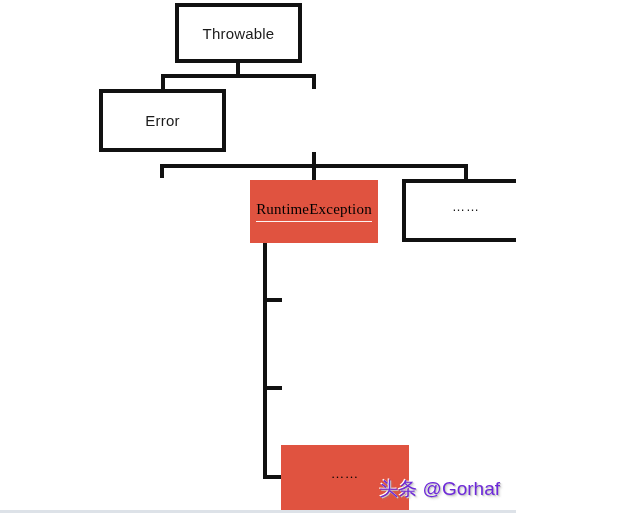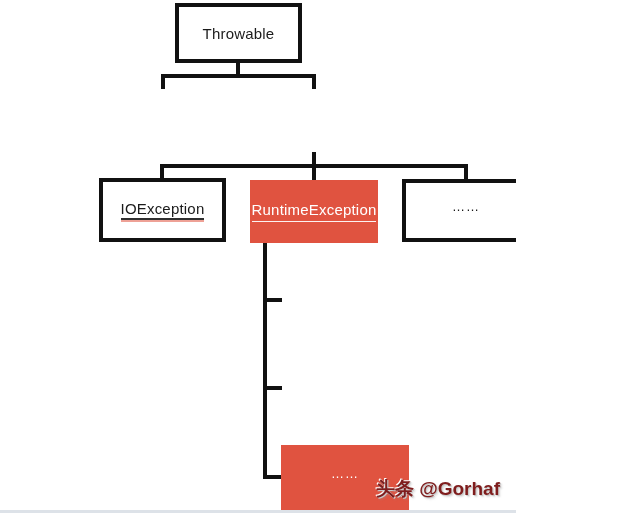--- a/index.html
+++ b/index.html
@@ -25,21 +25,22 @@
     letter-spacing:.2px;
     text-align:center;
   }
   .outlined{
     background:#fff;
     border:4px solid var(--line);
     color:#1b1b1b;
   }
   .filled{
     background:var(--accent);
-    color:#ffffff;
+    color:#000000;
+    font-family:Liberation Serif, serif;
   }
   .u-dark{
     display:inline-block;
     border-bottom:2px solid #2f2f2f;
     box-shadow:0 2px 0 rgba(224,83,64,.55);
     padding-bottom:1px;
     line-height:1.15;
   }
   .u-light{
     display:inline-block;
@@ -48,22 +49,22 @@
     line-height:1.15;
   }
   .dots{
     font-size:13px;
     letter-spacing:1px;
     transform:translateY(-4px);
   }
   .watermark{
     position:absolute;
     top:476px;right:16px;
-    font-size:19px;font-weight:bold;
-    color:#7f1d1d;
+    font-size:19px;font-weight:normal;
+    color:#6d28d9;
     text-shadow:1px 1px 0 #c9c9c9, 2px 2px 2px rgba(150,150,150,.35), -1px -1px 0 #ffffff;
     white-space:nowrap;
   }
   .bottom-divider{
     position:absolute;
     left:0;top:510px;width:640px;height:3px;
     background:var(--divider);
   }
 </style>
 </head>
@@ -82,25 +83,25 @@
   <div class="line" style="left:464px;top:166px;width:4px;height:13px"></div>
   <div class="line" style="left:263px;top:243px;width:4px;height:236px"></div>
   <div class="line" style="left:266px;top:298px;width:16px;height:4px"></div>
   <div class="line" style="left:266px;top:386px;width:16px;height:4px"></div>
   <div class="line" style="left:263px;top:475px;width:18px;height:4px"></div>
 
   <div class="node outlined" style="left:175px;top:3px;width:127px;height:60px">
     <span>Throwable</span>
   </div>
 
+  <div class="node outlined" style="left:99px;top:89px;width:127px;height:63px">
+    <span>Error</span>
+  </div>
 
 
-  <div class="node outlined" style="left:99px;top:178px;width:127px;height:64px">
-    <span class="u-dark">IOException</span>
-  </div>
 
   <div class="node filled" style="left:250px;top:180px;width:128px;height:63px">
     <span class="u-light">RuntimeException</span>
   </div>
 
   <div class="node outlined" style="left:402px;top:179px;width:128px;height:63px">
     <span class="dots">……</span>
   </div>
 
 

